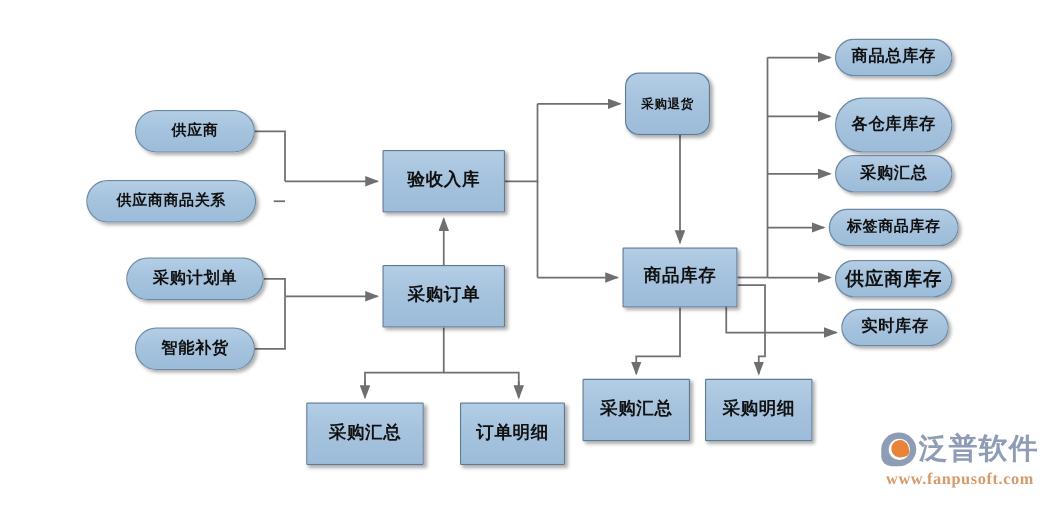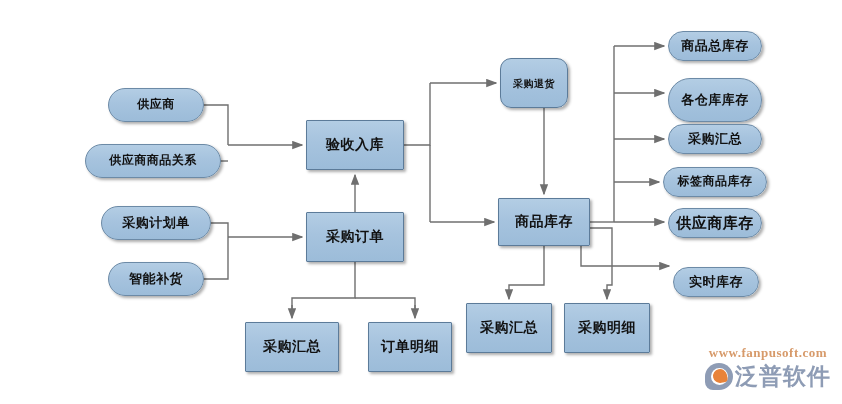--- a/index.html
+++ b/index.html
@@ -163,21 +163,21 @@
       <path d="M614,222 L664,222" marker-end="url(#arrowhead)"></path>
 
       <path d="M581,240 L581,266 L669,266" marker-end="url(#arrowhead)"></path>
     </g>
   </svg>
 
   <div id="node-layer">
       <div class="node pill" style="left: 108px; top: 88px; width: 96px; height: 34px; font-size: 12px;">
         <span class="node-label">供应商</span>
       </div>
-      <div class="node pill" style="left: 85px; top: 144px; width: 136px; height: 34px; font-size: 12px;">
+      <div class="node pill" style="left: 69px; top: 144px; width: 136px; height: 34px; font-size: 12px;">
         <span class="node-label">供应商商品关系</span>
       </div>
       <div class="node pill" style="left: 101px; top: 206px; width: 110px; height: 34px; font-size: 13px;">
         <span class="node-label">采购计划单</span>
       </div>
       <div class="node pill" style="left: 108px; top: 262px; width: 96px; height: 34px; font-size: 13px;">
         <span class="node-label">智能补货</span>
       </div>
       <div class="node rect" style="left: 306px; top: 120px; width: 98px; height: 50px; font-size: 14px;">
         <span class="node-label">验收入库</span>
@@ -211,30 +211,30 @@
       </div>
       <div class="node pill" style="left: 668px; top: 124px; width: 94px; height: 30px; font-size: 13px;">
         <span class="node-label">采购汇总</span>
       </div>
       <div class="node pill" style="left: 663px; top: 167px; width: 104px; height: 30px; font-size: 12px;">
         <span class="node-label">标签商品库存</span>
       </div>
       <div class="node pill" style="left: 668px; top: 208px; width: 94px; height: 30px; font-size: 15px;">
         <span class="node-label">供应商库存</span>
       </div>
-      <div class="node pill" style="left: 673px; top: 267px; width: 86px; height: 30px; font-size: 13px;">
+      <div class="node pill" style="left: 673px; top: 247px; width: 86px; height: 30px; font-size: 13px;">
         <span class="node-label">实时库存</span>
       </div>
     </div>
 
   <div id="watermark">
-    <div id="watermark-url">www.fanpusoft.com</div>
     <div id="watermark-top">
       <span id="logo-mark">
         <span class="ring"></span>
         <span class="inner"></span>
         <span class="swoosh"></span>
       </span>
       <span id="logo-text">泛普软件</span>
     </div>
+    <div id="watermark-url">www.fanpusoft.com</div>
   </div>
 
 </div>
 
 </body></html>

